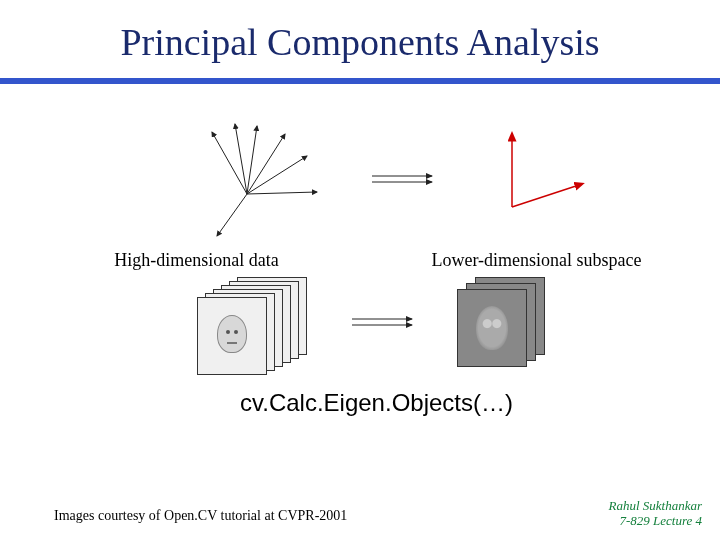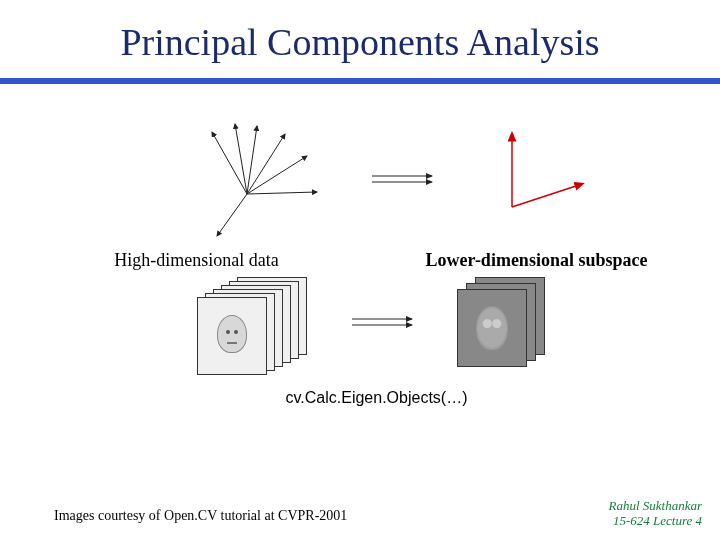--- a/index.html
+++ b/index.html
@@ -45,25 +45,25 @@
   }
   .labels-row {
     display: flex;
     justify-content: center;
     gap: 100px;
     margin-top: 6px;
     font-size: 18px;
     color: #000;
   }
   .label-left { width: 220px; text-align: center; }
-  .label-right { width: 260px; text-align: center; font-weight: bold; }
+  .label-right { width: 260px; text-align: center; }
   .func-name {
     text-align: center;
     font-family: Arial, sans-serif;
-    font-size: 16px;
+    font-size: 24px;
     margin-top: 22px;
     color: #000;
   }
   .footer-left {
     position: absolute;
     left: 18px;
     bottom: 16px;
     font-size: 14px;
     color: #000;
     margin-left: 36px;
@@ -223,14 +223,14 @@
     </div>
   </div>
 
   <div class="func-name">cv.Calc.Eigen.Objects(…)</div>
 
 </div>
 
 <div class="footer-left">Images courtesy of Open.CV tutorial at CVPR-2001</div>
 <div class="footer-right">
   <div>Rahul Sukthankar</div>
-  <div>15-624 Lecture 4</div>
+  <div>7-829 Lecture 4</div>
 </div>
 
 </body></html>

